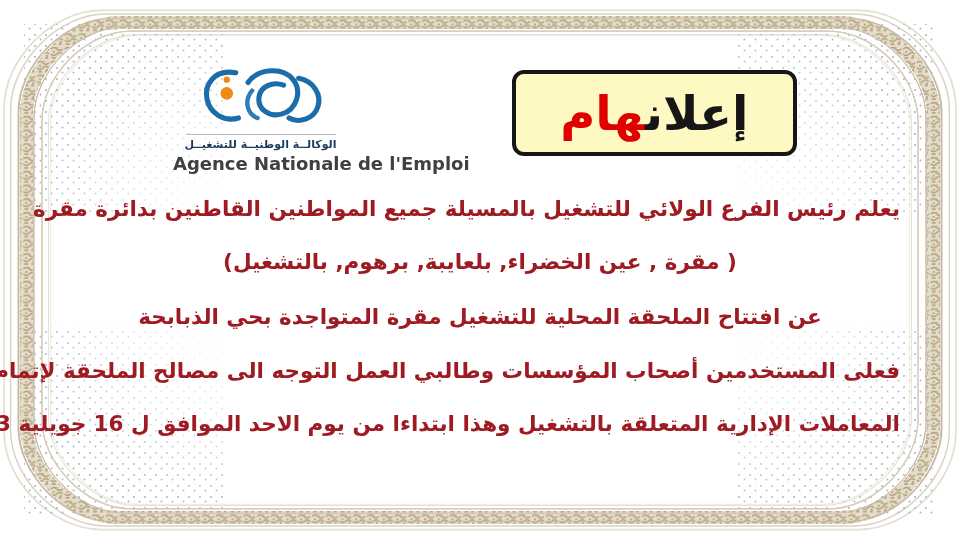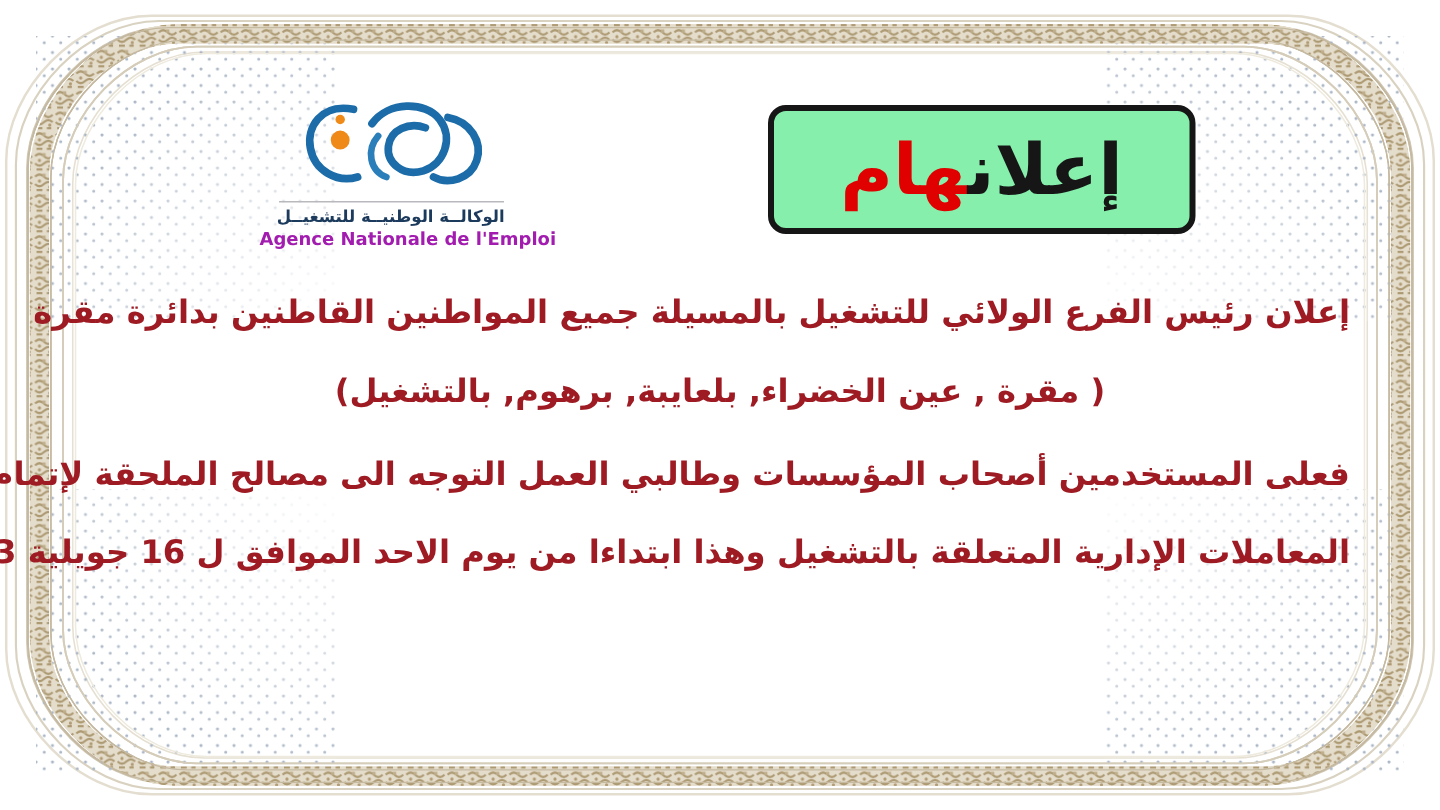--- a/index.html
+++ b/index.html
@@ -31,28 +31,28 @@
   }
   .logo-mark{width:130px;height:74px;margin:0 auto;display:block;}
   .logo-rule{
     width:150px;height:1px;background:#b9b9bd;margin:5px auto 4px auto;
   }
   .logo-ar{
     font-size:11px;color:#1b3a5c;letter-spacing:.5px;line-height:1.1;
     font-weight:600;direction:rtl;white-space:nowrap;
   }
   .logo-fr{
-    font-size:12px;color:#a21caf;font-weight:700;line-height:1.3;
+    font-size:18px;color:#404040;font-weight:700;line-height:1.3;
     direction:ltr;white-space:nowrap;margin-top:1px;text-align:right;
   }
 
   
   .badge{
     position:absolute;left:452px;top:22px;width:285px;height:86px;
-    border:4px solid #161616;border-radius:12px;background:#86efac;
+    border:4px solid #161616;border-radius:12px;background:#fef9c3;
     display:flex;align-items:center;justify-content:center;
     box-sizing:border-box;
   }
   .badge-text{
     direction:rtl;white-space:nowrap;font-weight:900;
     font-size:47px;line-height:1;letter-spacing:-1px;
     transform:scaleX(1.02);
   }
   .badge-w1{color:#161616;}
   .badge-w2{color:#e00000;}
@@ -201,20 +201,21 @@
       </div>
 
       <div class="badge">
         <div class="badge-text">
           <span class="badge-w1">إعلان</span><span class="badge-w2">هام</span>
         </div>
       </div>
     </div>
 
     <div class="body-text">
-      <p class="line l1">إعلان رئيس الفرع الولائي للتشغيل بالمسيلة جميع المواطنين القاطنين بدائرة مقرة</p>
+      <p class="line l1">يعلم رئيس الفرع الولائي للتشغيل بالمسيلة جميع المواطنين القاطنين بدائرة مقرة</p>
       <p class="line l2">( مقرة , عين الخضراء, بلعايبة, برهوم, بالتشغيل)</p>
+      <p class="line l3">عن افتتاح الملحقة المحلية للتشغيل مقرة المتواجدة بحي الذبابحة</p>
       <p class="line l4">فعلى المستخدمين أصحاب المؤسسات وطالبي العمل التوجه الى مصالح الملحقة لإتمام كل</p>
       <p class="line l5">المعاملات الإدارية المتعلقة بالتشغيل وهذا ابتداءا من يوم الاحد الموافق ل 16 جويلية 2023</p>
     </div>
 
   </div>
 </div>
 
 </body></html>

